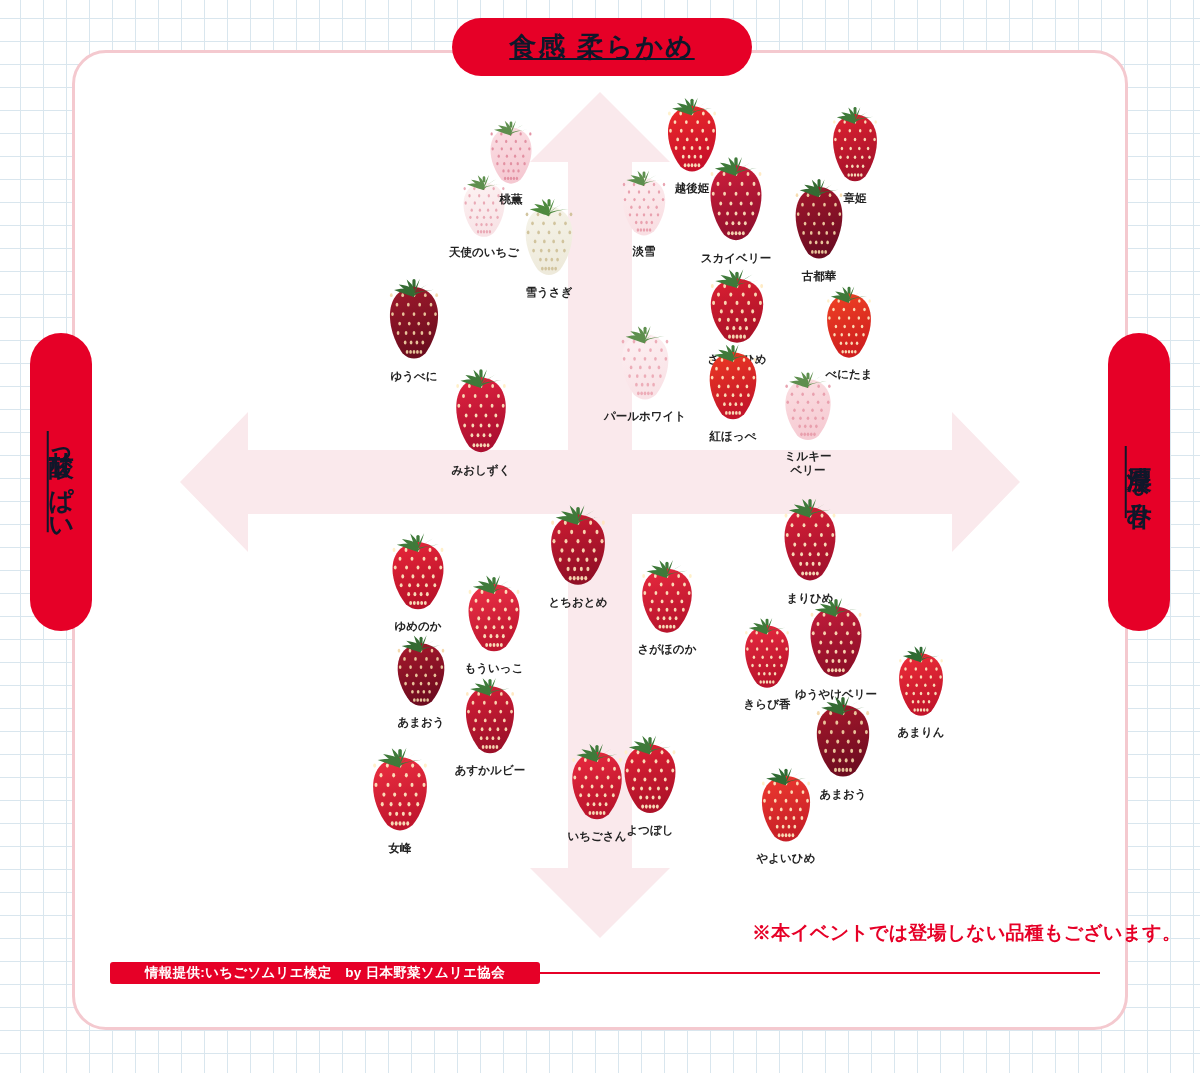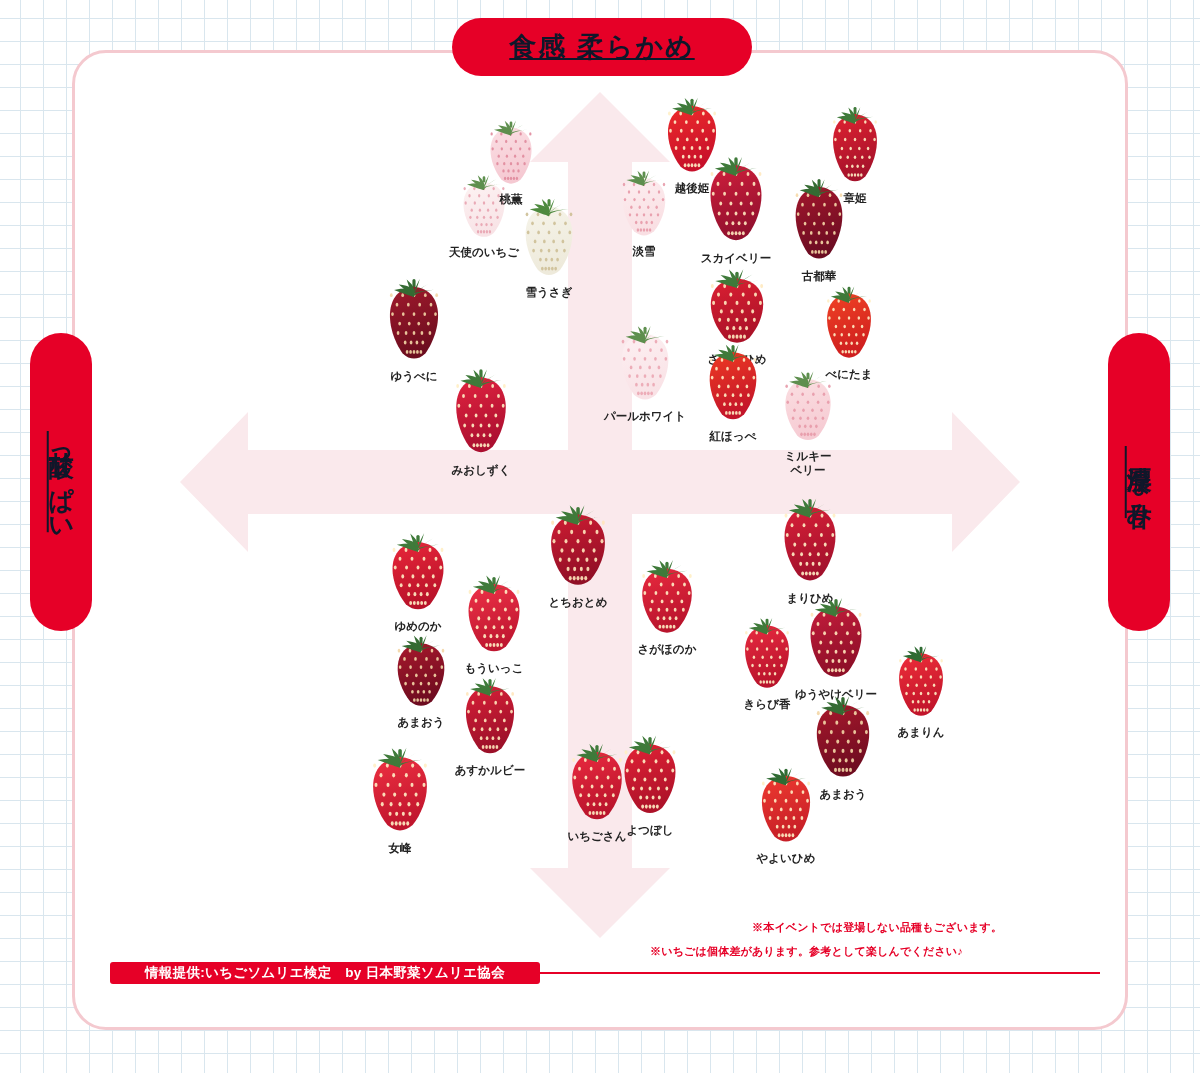--- a/index.html
+++ b/index.html
@@ -117,21 +117,21 @@
     line-height: 1.18;
     white-space: pre-line;
     margin-top: -2px;
     letter-spacing: 0px;
   }
 
   
   .note {
     position: absolute;
     color: #e60027;
-    font-size: 11px;
+    font-size: 19px;
     font-weight: bold;
     letter-spacing: 0.2px;
   }
   #note1 { left: 752px; top: 920px; }
   #note2 { left: 650px; top: 944px; }
 
   #credit-bar {
     position: absolute;
     left: 110px;
     top: 962px;
@@ -1711,18 +1711,17 @@
           <path d="M 34.0 13.0 Q 37.3 6.1 25.2 -4.4 Q 31.3 14.8 34.0 16.4 Z" fill="#2f6b33"></path>
           <path d="M 34.0 13.0 Q 37.4 8.0 40.9 -4.7 Q 31.2 13.2 34.0 16.4 Z" fill="#2f6b33"></path>
           <path d="M 34.0 13.0 Q 36.5 9.5 51.0 1.1 Q 31.9 11.9 34.0 16.4 Z" fill="#2f6b33"></path>
           <path d="M 34.0 13.0 Q 34.8 10.5 57.8 7.9 Q 33.3 11.1 34.0 16.4 Z" fill="#2f6b33"></path>
         </svg>
         <div class="bname">やよいひめ</div>
       </div>
     </div>
 
   <div class="note" id="note1">※本イベントでは登場しない品種もございます。</div>
-  <div class="note" id="note2">※いちごは個体差があります。参考として楽しんでください♪</div>
 
   <div id="credit-bar">情報提供:いちごソムリエ検定　by 日本野菜ソムリエ協会</div>
   <div id="credit-rule"></div>
 
 </div>
 
 </body></html>

